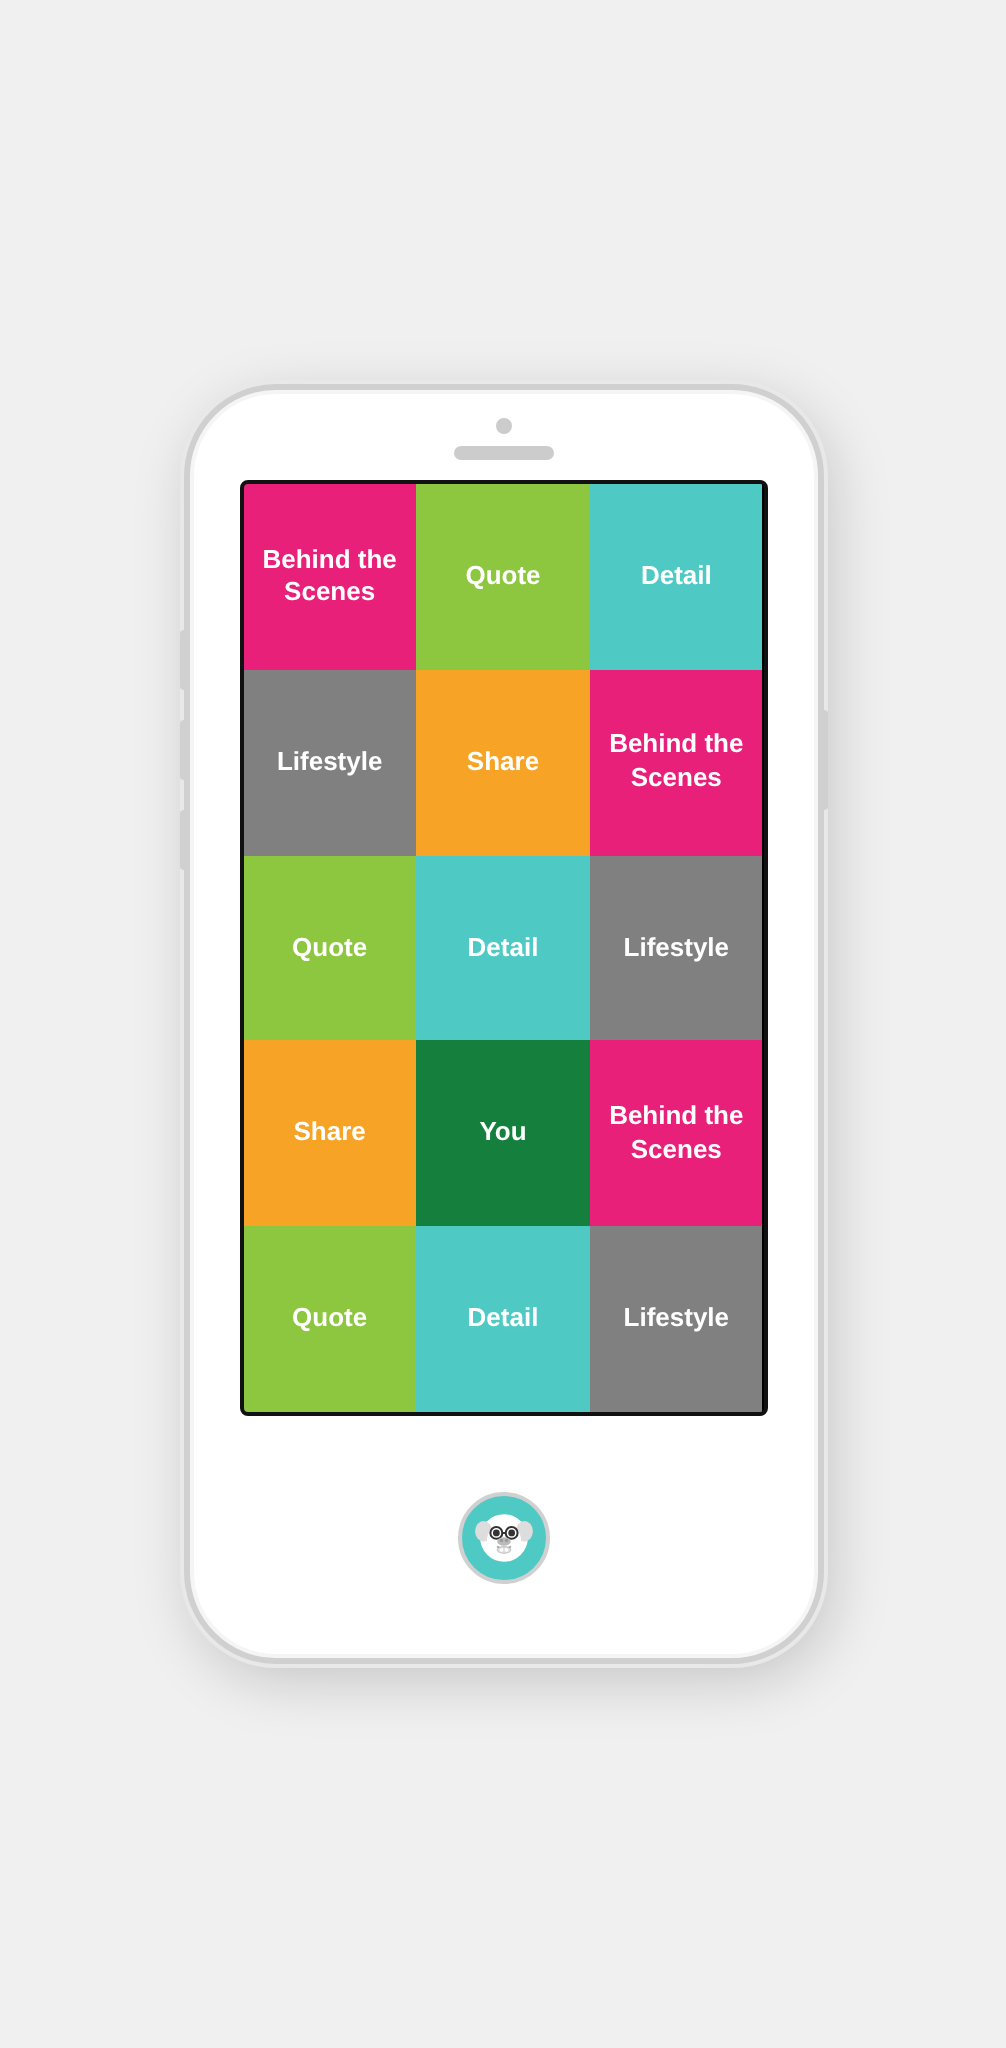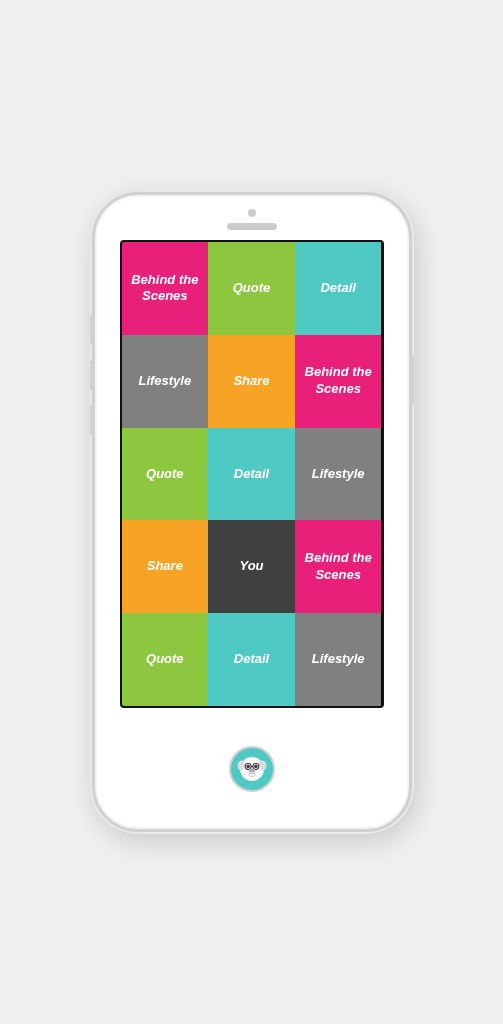--- a/index.html
+++ b/index.html
@@ -18,21 +18,20 @@
       width: 320px;
       height: 640px;
       background: #ffffff;
       border-radius: 46px;
       border: 3px solid #d0d0d0;
       box-shadow: 0 0 0 2px #e8e8e8, 4px 8px 30px rgba(0,0,0,0.18), inset 0 0 0 2px #f5f5f5;
       display: flex;
       flex-direction: column;
       align-items: center;
       position: relative;
-      font-style: italic;
     }
 
     .phone-top-bar {
       width: 100%;
       display: flex;
       flex-direction: column;
       align-items: center;
       padding-top: 14px;
       padding-bottom: 10px;
     }
@@ -164,21 +163,21 @@
     <div class="cell" style="background-color: rgb(232, 32, 122);">Behind the Scenes</div>
         <div class="cell" style="background-color: rgb(141, 198, 63);">Quote</div>
         <div class="cell" style="background-color: rgb(79, 201, 196);">Detail</div>
         <div class="cell" style="background-color: rgb(128, 128, 128);">Lifestyle</div>
         <div class="cell" style="background-color: rgb(247, 163, 37);">Share</div>
         <div class="cell" style="background-color: rgb(232, 32, 122);">Behind the Scenes</div>
         <div class="cell" style="background-color: rgb(141, 198, 63);">Quote</div>
         <div class="cell" style="background-color: rgb(79, 201, 196);">Detail</div>
         <div class="cell" style="background-color: rgb(128, 128, 128);">Lifestyle</div>
         <div class="cell" style="background-color: rgb(247, 163, 37);">Share</div>
-        <div class="cell" style="background-color: #404040;">You</div>
+        <div class="cell" style="background-color: #15803d;">You</div>
         <div class="cell" style="background-color: rgb(232, 32, 122);">Behind the Scenes</div>
         <div class="cell" style="background-color: rgb(141, 198, 63);">Quote</div>
         <div class="cell" style="background-color: rgb(79, 201, 196);">Detail</div>
         <div class="cell" style="background-color: rgb(128, 128, 128);">Lifestyle</div>
       </div>
   </div>
 
   <div class="phone-bottom-bar">
     <div class="home-button">
 

